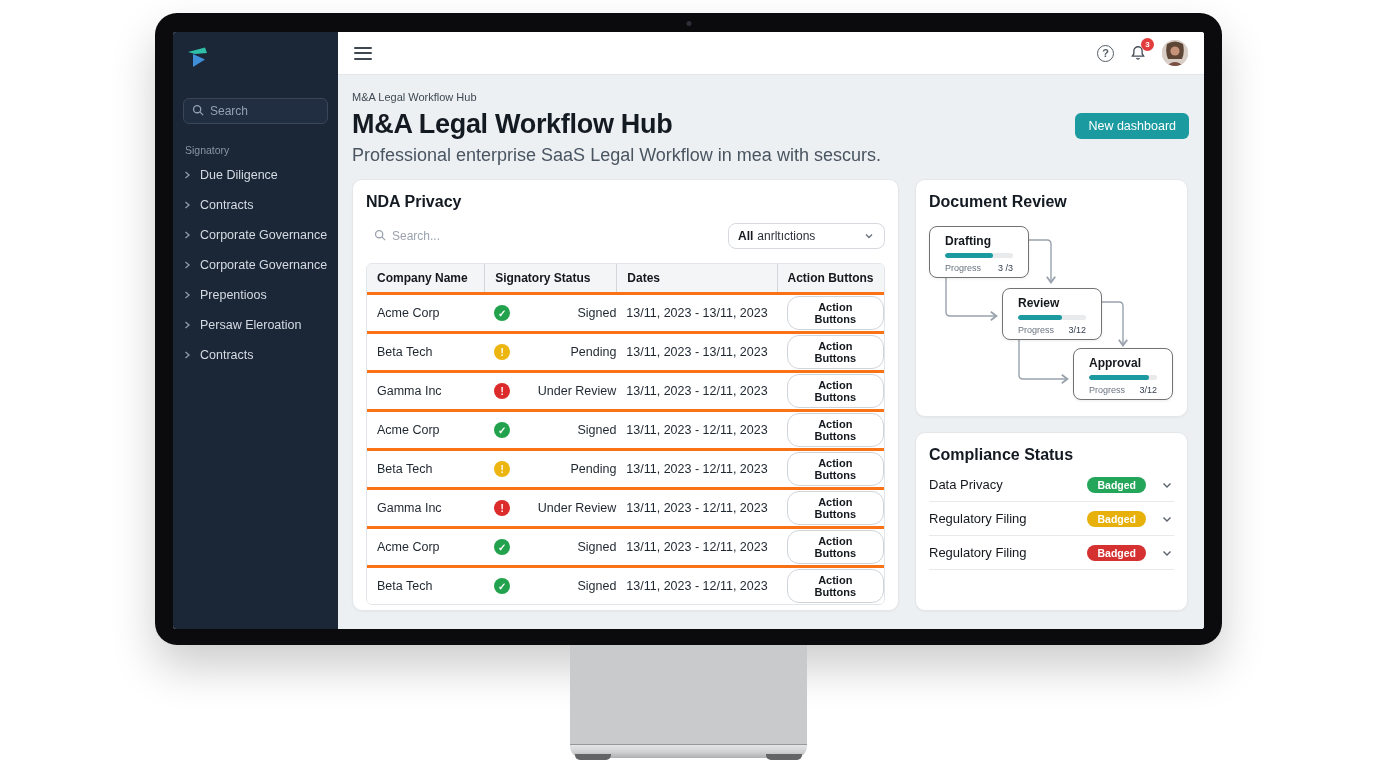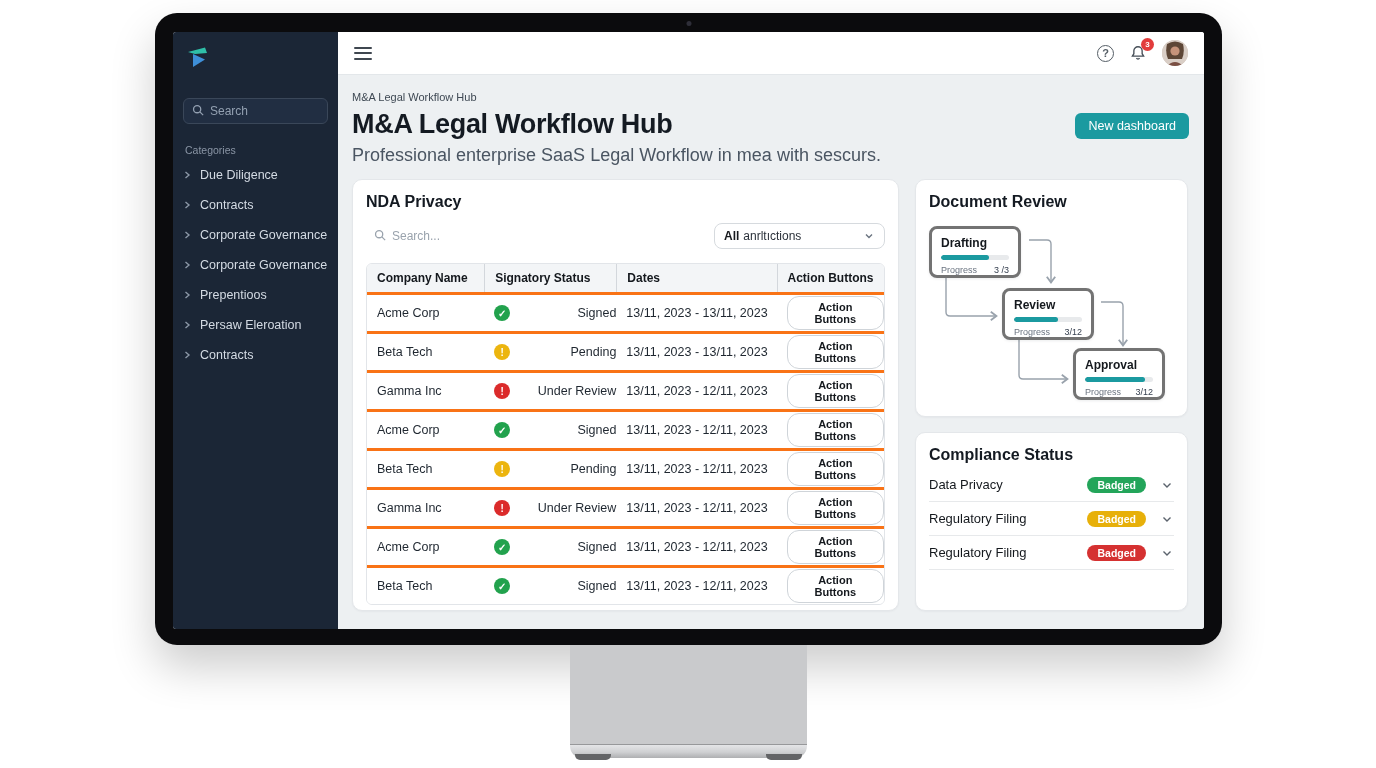--- a/index.html
+++ b/index.html
@@ -63,21 +63,21 @@
   .card { background:#fff; border:1px solid #e4e7ea; border-radius:10px; box-shadow:0 1px 2px rgba(16,24,40,.04); }
   .card h2 { font-size:16px; font-weight:700; color:#141a22; }
 
   
   .nda { width:547px; height:432px; padding:13px 13px 0 13px; }
   .nda-toolbar { display:flex; justify-content:space-between; margin-top:12px; }
   .nda-search { width:172px; height:26px; border:1px solid #d6dadе; border-color:#d6dade; border-radius:8px;
                 display:flex; align-items:center; gap:6px; padding:0 8px; background:#fff; }
   .nda-search input { border:none; outline:none; font-size:12px; color:#374151; width:100%; font-family:"Liberation Sans",sans-serif; }
   .nda-search input::placeholder { color:#9aa3ad; }
-  .filter { width:171px; height:26px; border:1px solid #d6dade; border-radius:8px; background:#fff;
+  .filter { width:157px; height:26px; border:1px solid #d6dade; border-radius:8px; background:#fff;
             display:flex; align-items:center; padding:0 9px; gap:4px; font-size:12px; cursor:pointer; }
   .filter .f-bold { font-weight:700; color:#16191d; }
   .filter .f-rest { color:#2b313a; }
   .filter .f-chev { margin-left:auto; display:flex; }
 
   table.nda-table { width:100%; border-collapse:separate; border-spacing:0; margin-top:14px;
                     border:1px solid #e2e5e9; border-radius:6px; overflow:hidden; font-size:12.5px; }
   .nda-table thead th { background:#f3f5f7; font-weight:700; color:#14181d; text-align:left; height:28px;
                         padding:0 0 0 10px; font-size:12px; }
   .nda-table thead th + th { border-left:1px solid #d3d7dc; }
@@ -92,22 +92,22 @@
   .sicon[data-status="under_review"] { background:#db2b2b; } .sicon[data-status="under_review"]::after { content:"!"; }
   .c-dates { color:#14181d; }
   .abtn { background:#fff; border:1px solid #cfd4d9; border-radius:12px; padding:4px 10px; font-size:11px;
           font-weight:700; color:#14181d; cursor:pointer; font-family:"Liberation Sans",sans-serif; }
 
   
   .right-col { width:273px; display:flex; flex-direction:column; gap:15px; }
 
   .docreview { position:relative; height:238px; padding:13px; }
   .flow-svg { position:absolute; left:0; top:0; width:273px; height:238px; pointer-events:none; }
-  .fnode { position:absolute; width:92px; height:52px; background:#fff; border:3px solid #737373;
-           border-radius:8px; box-shadow:0 1px 3px rgba(16,24,40,.08); padding:7px 9px; }
+  .fnode { position:absolute; width:100px; height:52px; background:#fff; border:1px solid #737373;
+           border-radius:8px; box-shadow:0 1px 3px rgba(16,24,40,.08); padding:7px 15px; }
   .fnode .ftitle { font-size:12px; font-weight:700; color:#14181d; }
   .ftrack { height:5px; background:#e8eaec; border-radius:3px; margin-top:5px; overflow:hidden; }
   .ffill { height:5px; background:#1b9aa0; border-radius:3px; }
   .fmeta { display:flex; justify-content:space-between; margin-top:5px; font-size:9px; }
   .fmeta .fl { color:#6b7480; } .fmeta .fv { color:#374151; }
   .n1 { left:13px; top:46px; } .n2 { left:86px; top:108px; } .n3 { left:157px; top:168px; }
 
   .compliance { height:179px; padding:13px; }
   .crow { display:flex; align-items:center; height:34px; border-bottom:1px solid #e7e9eb; cursor:pointer; }
   .crow:first-of-type { margin-top:4px; }
@@ -136,21 +136,21 @@
         </div>
         <div class="side-search">
           <span>
             <svg width="12" height="12" viewBox="0 0 14 14" fill="none" stroke="#93a0b1" stroke-width="1.5">
               <circle cx="6" cy="6" r="4.2"></circle>
                 <line x1="9.2" y1="9.2" x2="13" y2="13"></line>
             </svg>
           </span>
           <input placeholder="Search" style="">
         </div>
-        <div class="cat-label">Categories</div>
+        <div class="cat-label">Signatory</div>
 
         <div class="side-item">
           <span class="chev">
               <svg width="10" height="10" viewBox="0 0 10 10" fill="none" stroke="#8b97a6" stroke-width="1.4">
                 <polyline points="3.5,2 7,5 3.5,8"></polyline>
               </svg>
             </span>
           <span>Due Diligence</span>
         </div>
         <div class="side-item">

